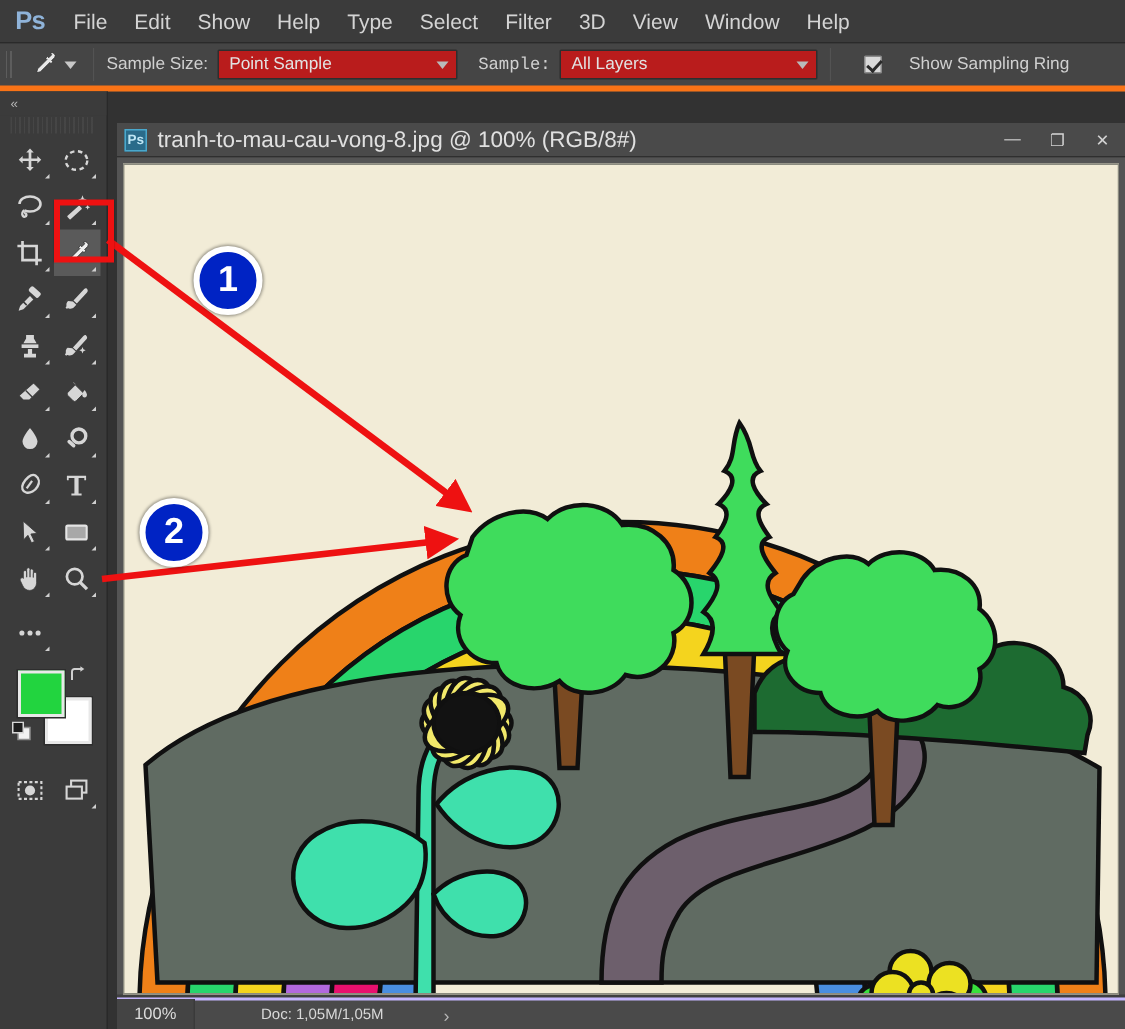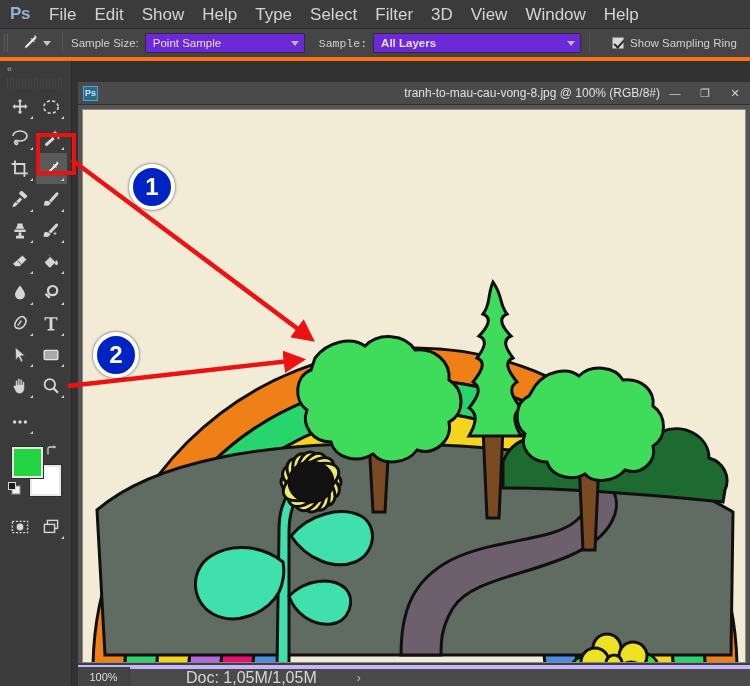--- a/index.html
+++ b/index.html
@@ -20,21 +20,21 @@
     border-bottom: 1px solid #2a2a2a;
   }
   .ps-logo {
     width: 40px; text-align: center;
     font-size: 17px; font-weight: bold;
     color: #8fb3d9; letter-spacing: -0.5px;
     font-family: "Liberation Sans", sans-serif;
   }
   .menu-item {
     padding: 0 9px; height: 29px; line-height: 29px;
-    font-size: 17px; color: #d4d4d4; cursor: default;
+    font-size: 14px; color: #d4d4d4; cursor: default;
   }
 
   
   .optionsbar {
     position: absolute; left: 0; top: 29px; width: 750px; height: 32px;
     background: #454545;
     display: flex; align-items: center;
     border-bottom: 4px solid #f97316;
   }
   .grip { width: 5px; height: 18px; margin-left: 4px;
@@ -43,33 +43,33 @@
     display: flex; align-items: center; gap: 3px;
     margin-left: 6px; padding: 1px 3px;
   }
   .opt-tool .tool-glyph { width: 22px; height: 22px; display:flex; align-items:center; justify-content:center; }
   .caret { width: 0; height: 0; border-left: 4px solid transparent; border-right: 4px solid transparent;
            border-top: 5px solid #c8c8c8; }
   .vsep { width: 1px; height: 22px; background: #303030; margin: 0 8px;
           border-right: 1px solid #535353; }
   .opt-label { font-size: 11.5px; color: #d0d0d0; margin-right: 6px; }
   .opt-select {
-    height: 20px; background: #6d28d9;
+    height: 20px; background: #b91c1c;
     border: 1px solid #2e2e2e;
     display: flex; align-items: center; justify-content: space-between;
     padding: 0 5px 0 7px; color: #e2e2e2; font-size: 11.5px;
     border-radius: 1px;
   }
   .opt-select .sel-caret {
     width: 0; height: 0; border-left: 4px solid transparent; border-right: 4px solid transparent;
     border-top: 5px solid #b9b9b9; margin-left: 10px;
   }
   #sample-size-select { width: 160px; }
-  #sample-select { width: 208px; font-weight: bold; }
-  .opt-check { display: flex; align-items: flex-start; gap: 6px; margin-left: 14px; }
+  #sample-select { width: 172px; }
+  .opt-check { display: flex; align-items: flex-start; gap: 18px; margin-left: 14px; }
   .checkbox {
     width: 12px; height: 12px; background: #d9d9d9;
     border: 1px solid #8a8a8a; position: relative; border-radius: 1px;
   }
   .checkbox::after {
     content: ""; position: absolute; left: 3px; top: 0px;
     width: 4px; height: 8px; border: solid #2a2a2a;
     border-width: 0 2px 2px 0; transform: rotate(42deg);
   }
 
@@ -126,47 +126,47 @@
   .doc-titlebar {
     height: 23px; background: #4a4a4a;
     display: flex; align-items: center;
     border-bottom: 1px solid #2f2f2f;
   }
   .doc-ps-badge {
     width: 15px; height: 15px; margin-left: 5px; background: #2a6b8a;
     border: 1px solid #4aa8cc; color: #bfe6f5;
     font-size: 9px; font-weight: bold; line-height: 13px; text-align: center;
   }
-  .doc-title { font-size: 12px; color: #e0e0e0; margin-left: 7px; flex: 1; text-align: right; }
+  .doc-title { font-size: 15px; color: #e0e0e0; margin-left: 7px; flex: 1; }
   .win-btns { display: flex; height: 23px; }
   .win-btn {
     width: 30px; display: flex; align-items: center; justify-content: center;
     color: #d2d2d2; font-size: 11px;
   }
 
   .canvas-wrap {
     position: absolute; left: 0; top: 23px; width: 672px; height: 558px;
     background: #545454; padding: 4px 4px 0 4px;
   }
   .canvas {
     width: 664px; height: 554px; background: #f2ecd7;
     position: relative; overflow: hidden;
     border: 1px solid #8b8b7f;
   }
   .doc-statusbar {
     position: absolute; left: 0; bottom: 0; width: 672px; height: 21px;
     background: #4a4a4a; display: flex; align-items: center;
-    border-top: 4px solid #c4b5fd;
+    border-top: 2px solid #c4b5fd;
   }
   .zoom-field {
     width: 52px; height: 21px; line-height: 21px; text-align: center;
     font-size: 11px; color: #dcdcdc; background: #444;
     border-right: 1px solid #3a3a3a;
   }
-  .doc-info { font-size: 16px; color: #d8d8d8; margin-left: 56px; }
+  .doc-info { font-size: 10px; color: #d8d8d8; margin-left: 44px; }
   .doc-arrow { margin-left: 40px; color: #b8b8b8; font-size: 12px; }
 
   
   .annot-layer {
     position: absolute; left: 0; top: 0; width: 750px; height: 686px;
     pointer-events: none; z-index: 50;
   }
   .marker {
     position: absolute; width: 46px; height: 46px; border-radius: 50%;
     background: #0023c4; border: 4px solid #ffffff;

